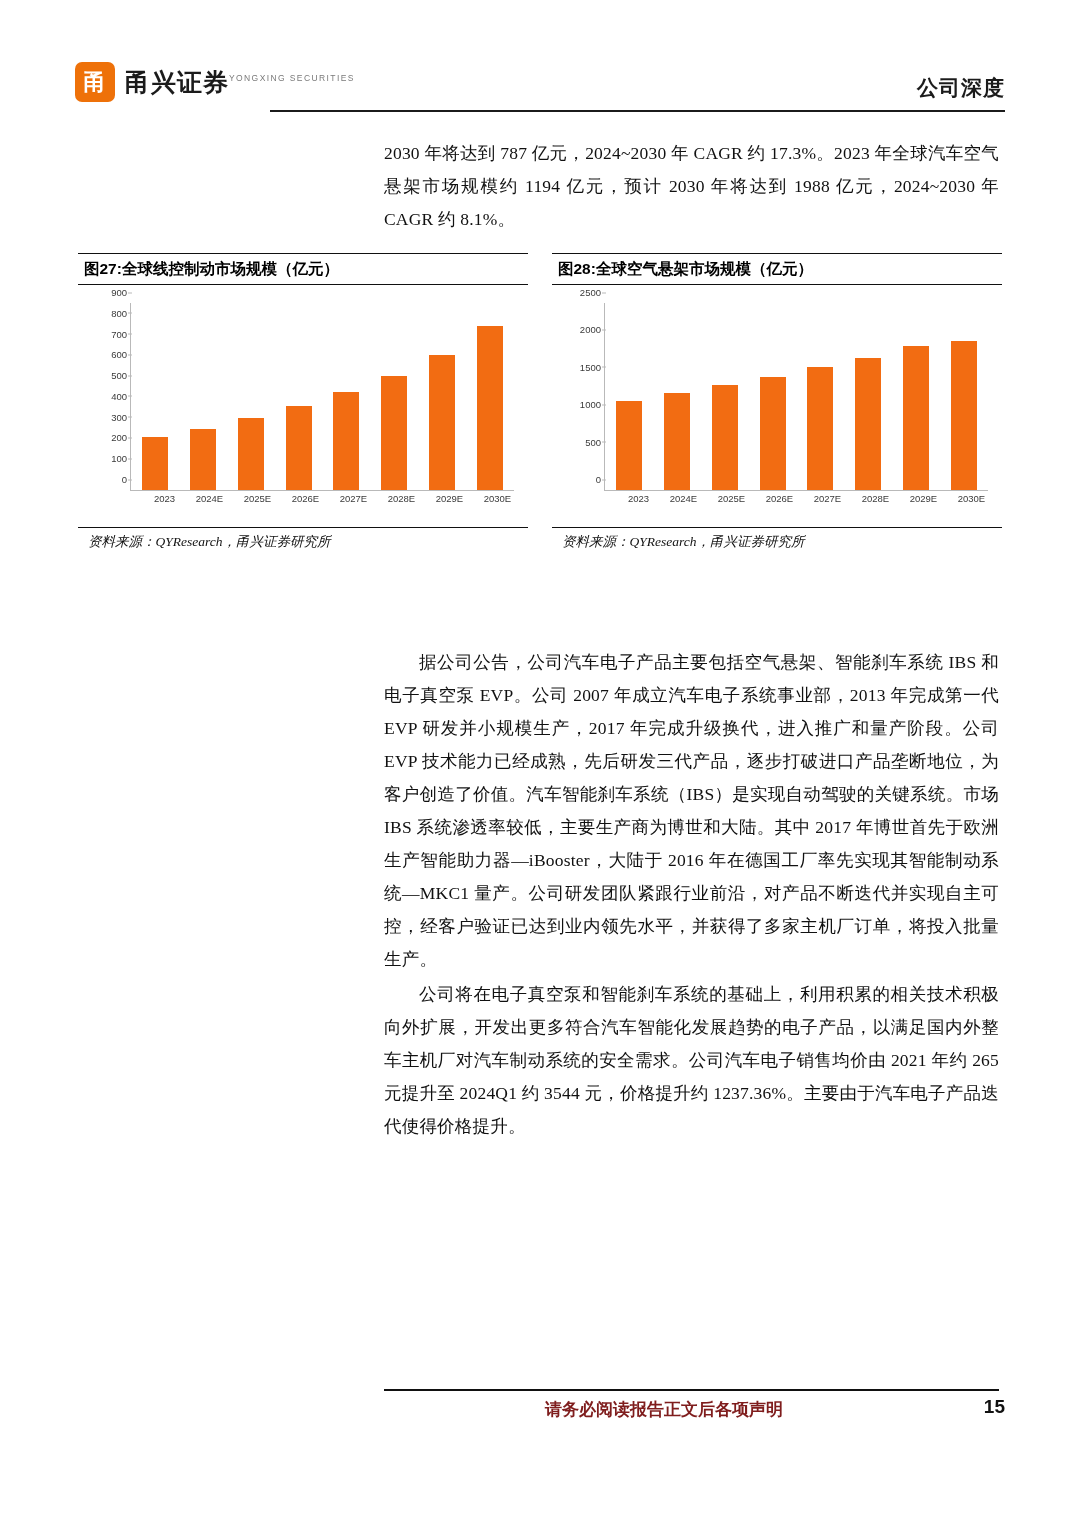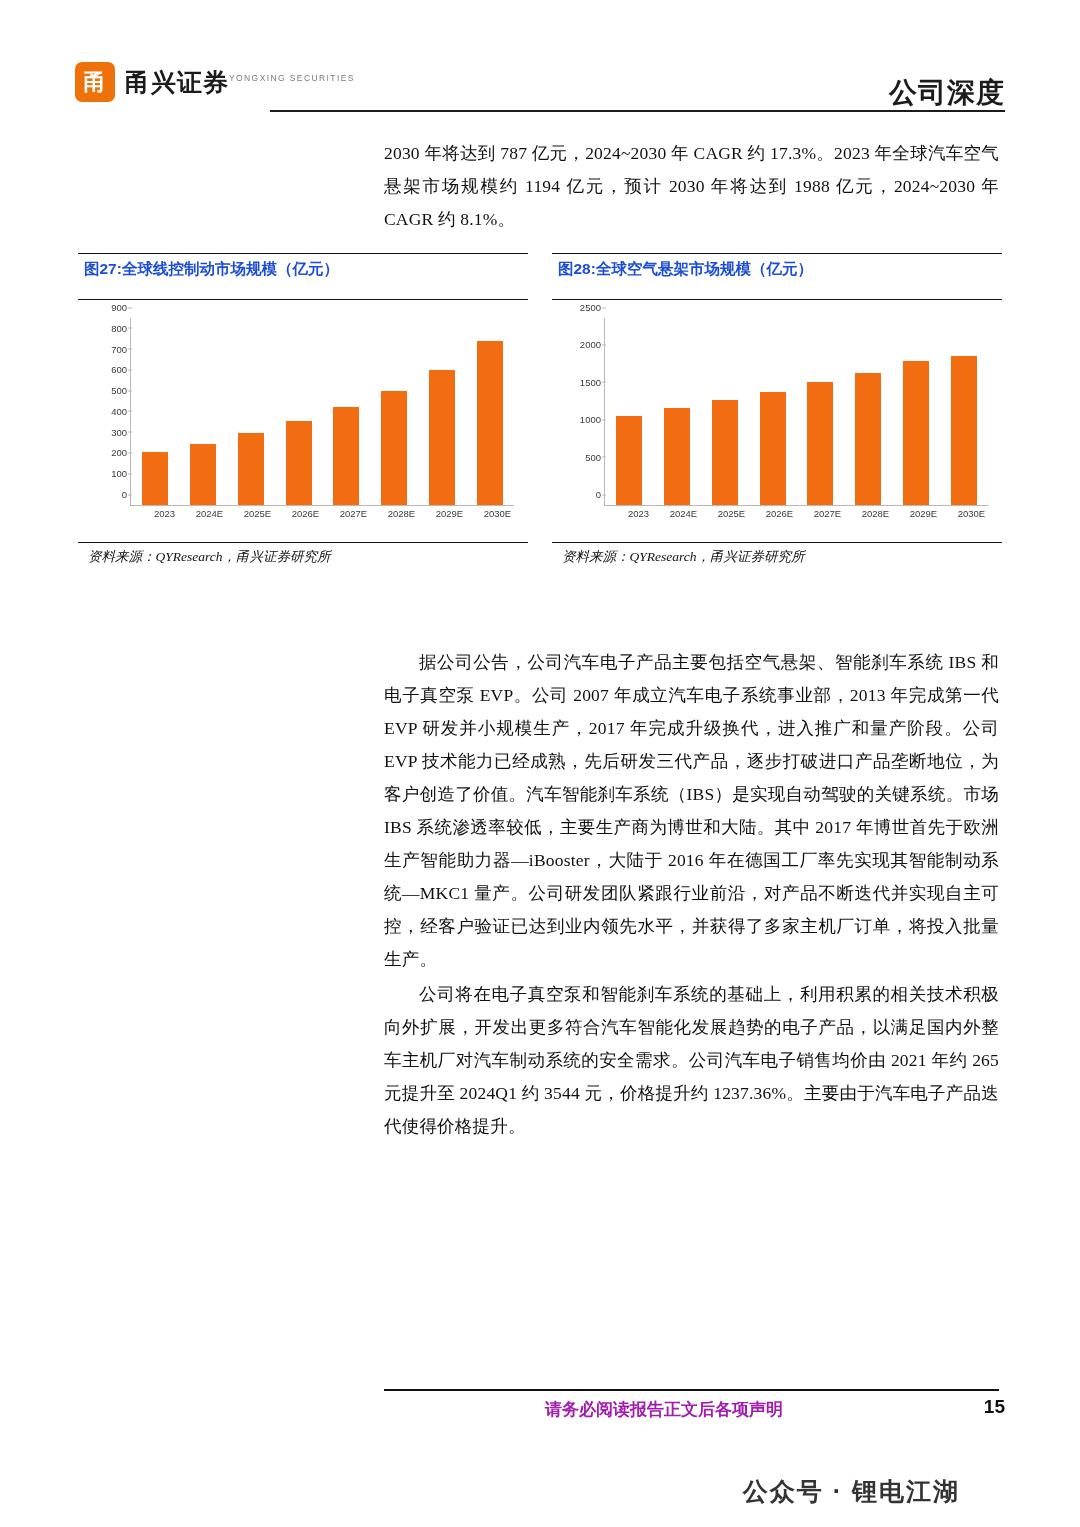--- a/index.html
+++ b/index.html
@@ -36,21 +36,21 @@
     font-family:"Liberation Sans", sans-serif;
     font-size:25px; font-weight:700; color:#1b1b1b; letter-spacing:1px;
   }
   .logo-en {
     font-family:"Liberation Sans", sans-serif;
     font-size:8.5px; color:#7a7a7a; letter-spacing:1.4px; margin-top:4px;
   }
   .header-title {
     position:absolute; right:0; top:12px;
     font-family:Liberation Serif, serif;
-    font-size:28px; font-weight:700; color:#1b1b1b; letter-spacing:1px;
+    font-size:21px; font-weight:700; color:#1b1b1b; letter-spacing:1px;
   }
   .header-rule {
     position:absolute; left:195px; right:0; top:48px;
     height:2px; background:#1b1b1b;
   }
 
   
   .para {
     position:absolute;
     font-family:"Liberation Serif", serif;
@@ -68,24 +68,24 @@
   .figure {
     position:absolute;
     top:253px;
     width:450px;
   }
   .fig-left { left:78px; }
   .fig-right { left:552px; }
 
   .fig-title {
     font-family:"Liberation Sans", sans-serif;
-    font-size:15.5px; font-weight:700; color:#1d4ed8;
+    font-size:15.5px; font-weight:700; color:#000000;
     border-top:1.6px solid #111;
     border-bottom:1.6px solid #111;
-    padding:5px 4px 20px 6px;
+    padding:5px 4px 5px 6px;
     line-height:20px;
   }
   .fig-body {
     height:240px;
     padding:10px 6px 0 6px;
     position:relative;
   }
   .fig-source {
     border-top:1.2px solid #111;
     font-family:"Liberation Serif", serif;
@@ -142,21 +142,21 @@
   }
 
   
   .footer-rule {
     position:absolute; left:384px; top:1389px; width:615px; height:1.6px; background:#111;
   }
   .footer-note {
     position:absolute; left:384px; top:1398px; width:560px;
     text-align:center;
     font-family:"Liberation Sans", sans-serif;
-    font-size:17px; font-weight:700; color:#a21caf;
+    font-size:17px; font-weight:700; color:#7f1d1d;
   }
   .footer-page {
     position:absolute; right:75px; top:1396px;
     font-family:"Liberation Sans", sans-serif;
     font-size:19px; font-weight:700; color:#111;
   }
 
   
   .watermark {
     position:absolute; left:0; bottom:0; width:1080px; height:72px;
@@ -300,17 +300,14 @@
     <div class="fig-source">资料来源：QYResearch，甬兴证券研究所</div>
   </div>
 
   <div class="para para-b1">据公司公告，公司汽车电子产品主要包括空气悬架、智能刹车系统 IBS 和电子真空泵 EVP。公司 2007 年成立汽车电子系统事业部，2013 年完成第一代 EVP 研发并小规模生产，2017 年完成升级换代，进入推广和量产阶段。公司 EVP 技术能力已经成熟，先后研发三代产品，逐步打破进口产品垄断地位，为客户创造了价值。汽车智能刹车系统（IBS）是实现自动驾驶的关键系统。市场 IBS 系统渗透率较低，主要生产商为博世和大陆。其中 2017 年博世首先于欧洲生产智能助力器—iBooster，大陆于 2016 年在德国工厂率先实现其智能制动系统—MKC1 量产。公司研发团队紧跟行业前沿，对产品不断迭代并实现自主可控，经客户验证已达到业内领先水平，并获得了多家主机厂订单，将投入批量生产。</div>
   <div class="para para-b2">公司将在电子真空泵和智能刹车系统的基础上，利用积累的相关技术积极向外扩展，开发出更多符合汽车智能化发展趋势的电子产品，以满足国内外整车主机厂对汽车制动系统的安全需求。公司汽车电子销售均价由 2021 年约 265 元提升至 2024Q1 约 3544 元，价格提升约 1237.36%。主要由于汽车电子产品迭代使得价格提升。</div>
 
   <div class="footer-rule"></div>
   <div class="footer-note">请务必阅读报告正文后各项声明</div>
   <div class="footer-page">15</div>
 
-  <div class="watermark">
-    <span class="wm-text">公众号 · 锂电江湖</span>
-  </div>
 
 </div>
 
 </body></html>

